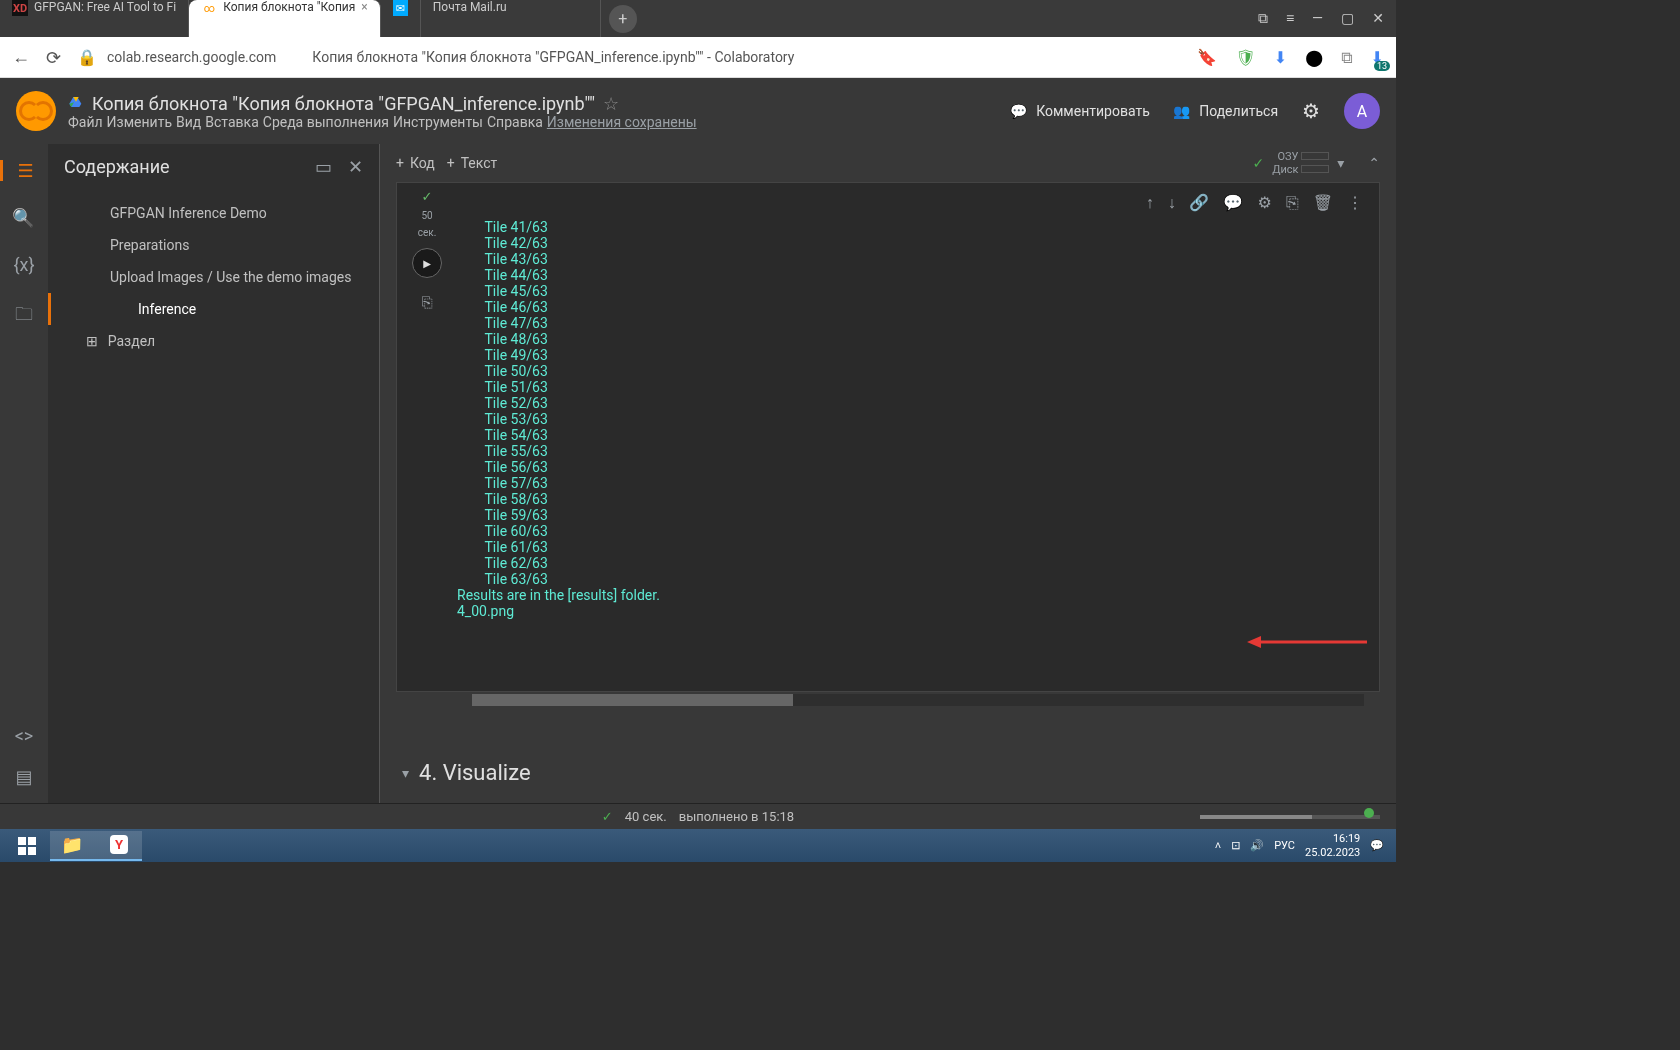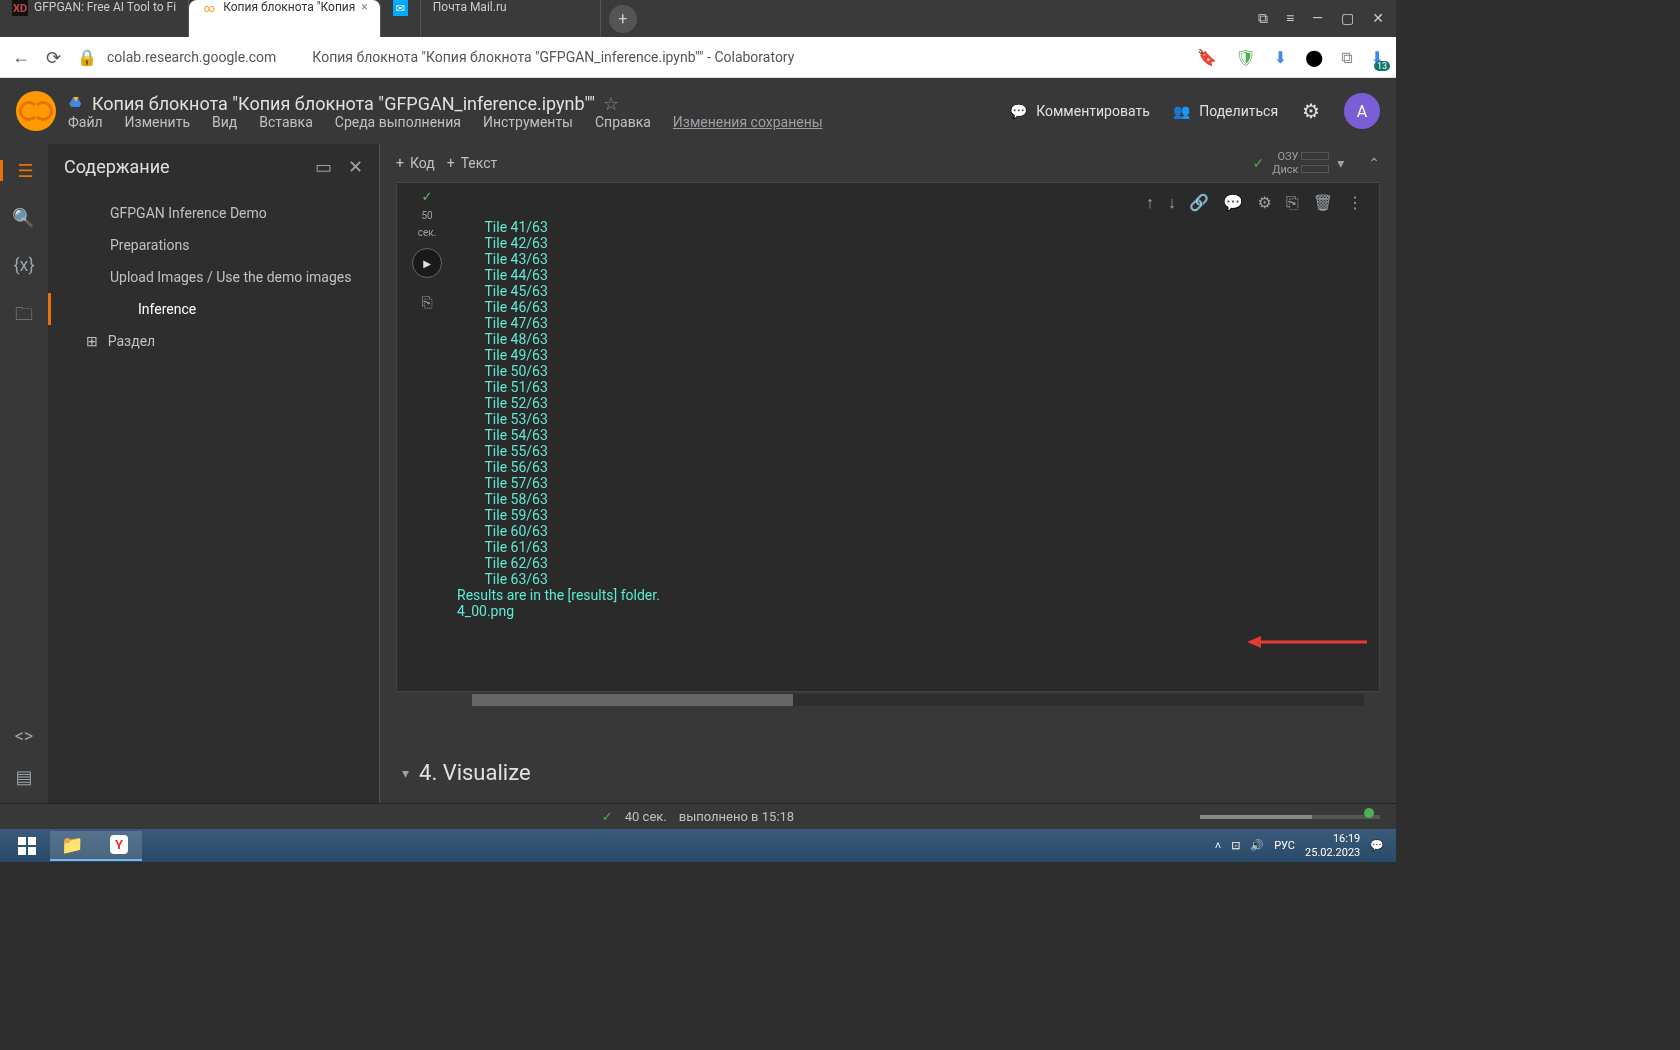--- a/index.html
+++ b/index.html
@@ -28,21 +28,21 @@
 .colab-header { background: #383838; height: 66px; display: flex; align-items: center; padding: 0 16px; gap: 12px; }
 .colab-logo { width: 40px; height: 40px; background: #f90; border-radius: 50%; display: flex; align-items: center; justify-content: center; font-weight: bold; color: #333; position: relative; }
 .colab-logo::before, .colab-logo::after { content: ''; position: absolute; width: 14px; height: 14px; border: 3px solid #e37400; border-radius: 50%; }
 .colab-logo::before { left: 3px; border-right-color: transparent; }
 .colab-logo::after { right: 3px; border-left-color: transparent; }
 .doc-title-area { flex: 1; }
 .doc-title-row { display: flex; align-items: center; gap: 8px; }
 .drive-icon { width: 16px; height: 16px; }
 .doc-title { color: #e0e0e0; font-size: 18px; }
 .star-icon { color: #888; font-size: 18px; }
-.menu-bar { display: flex; gap: 22px; color: #c0c0c0; font-size: 14px; }
+.menu-bar { display: flex; gap: 4px; color: #c0c0c0; font-size: 14px; }
 .menu-bar .saved { text-decoration: underline; color: #9aa0a6; }
 .header-actions { display: flex; align-items: center; gap: 24px; color: #e0e0e0; }
 .header-actions .action-btn { display: flex; align-items: center; gap: 8px; font-size: 14px; }
 .avatar { width: 36px; height: 36px; background: #7b5dd6; border-radius: 50%; display: flex; align-items: center; justify-content: center; color: #fff; font-size: 16px; }
 
 
 .main { display: flex; height: calc(100% - 144px - 26px - 33px); background: #383838; }
 .left-rail { width: 48px; background: #383838; display: flex; flex-direction: column; align-items: center; padding-top: 16px; gap: 26px; color: #9aa0a6; }
 .left-rail .rail-icon { font-size: 18px; }
 .left-rail .rail-icon.active { color: #e8710a; padding-left: 0; border-left: 3px solid #e8710a; width: 100%; text-align: center; }

